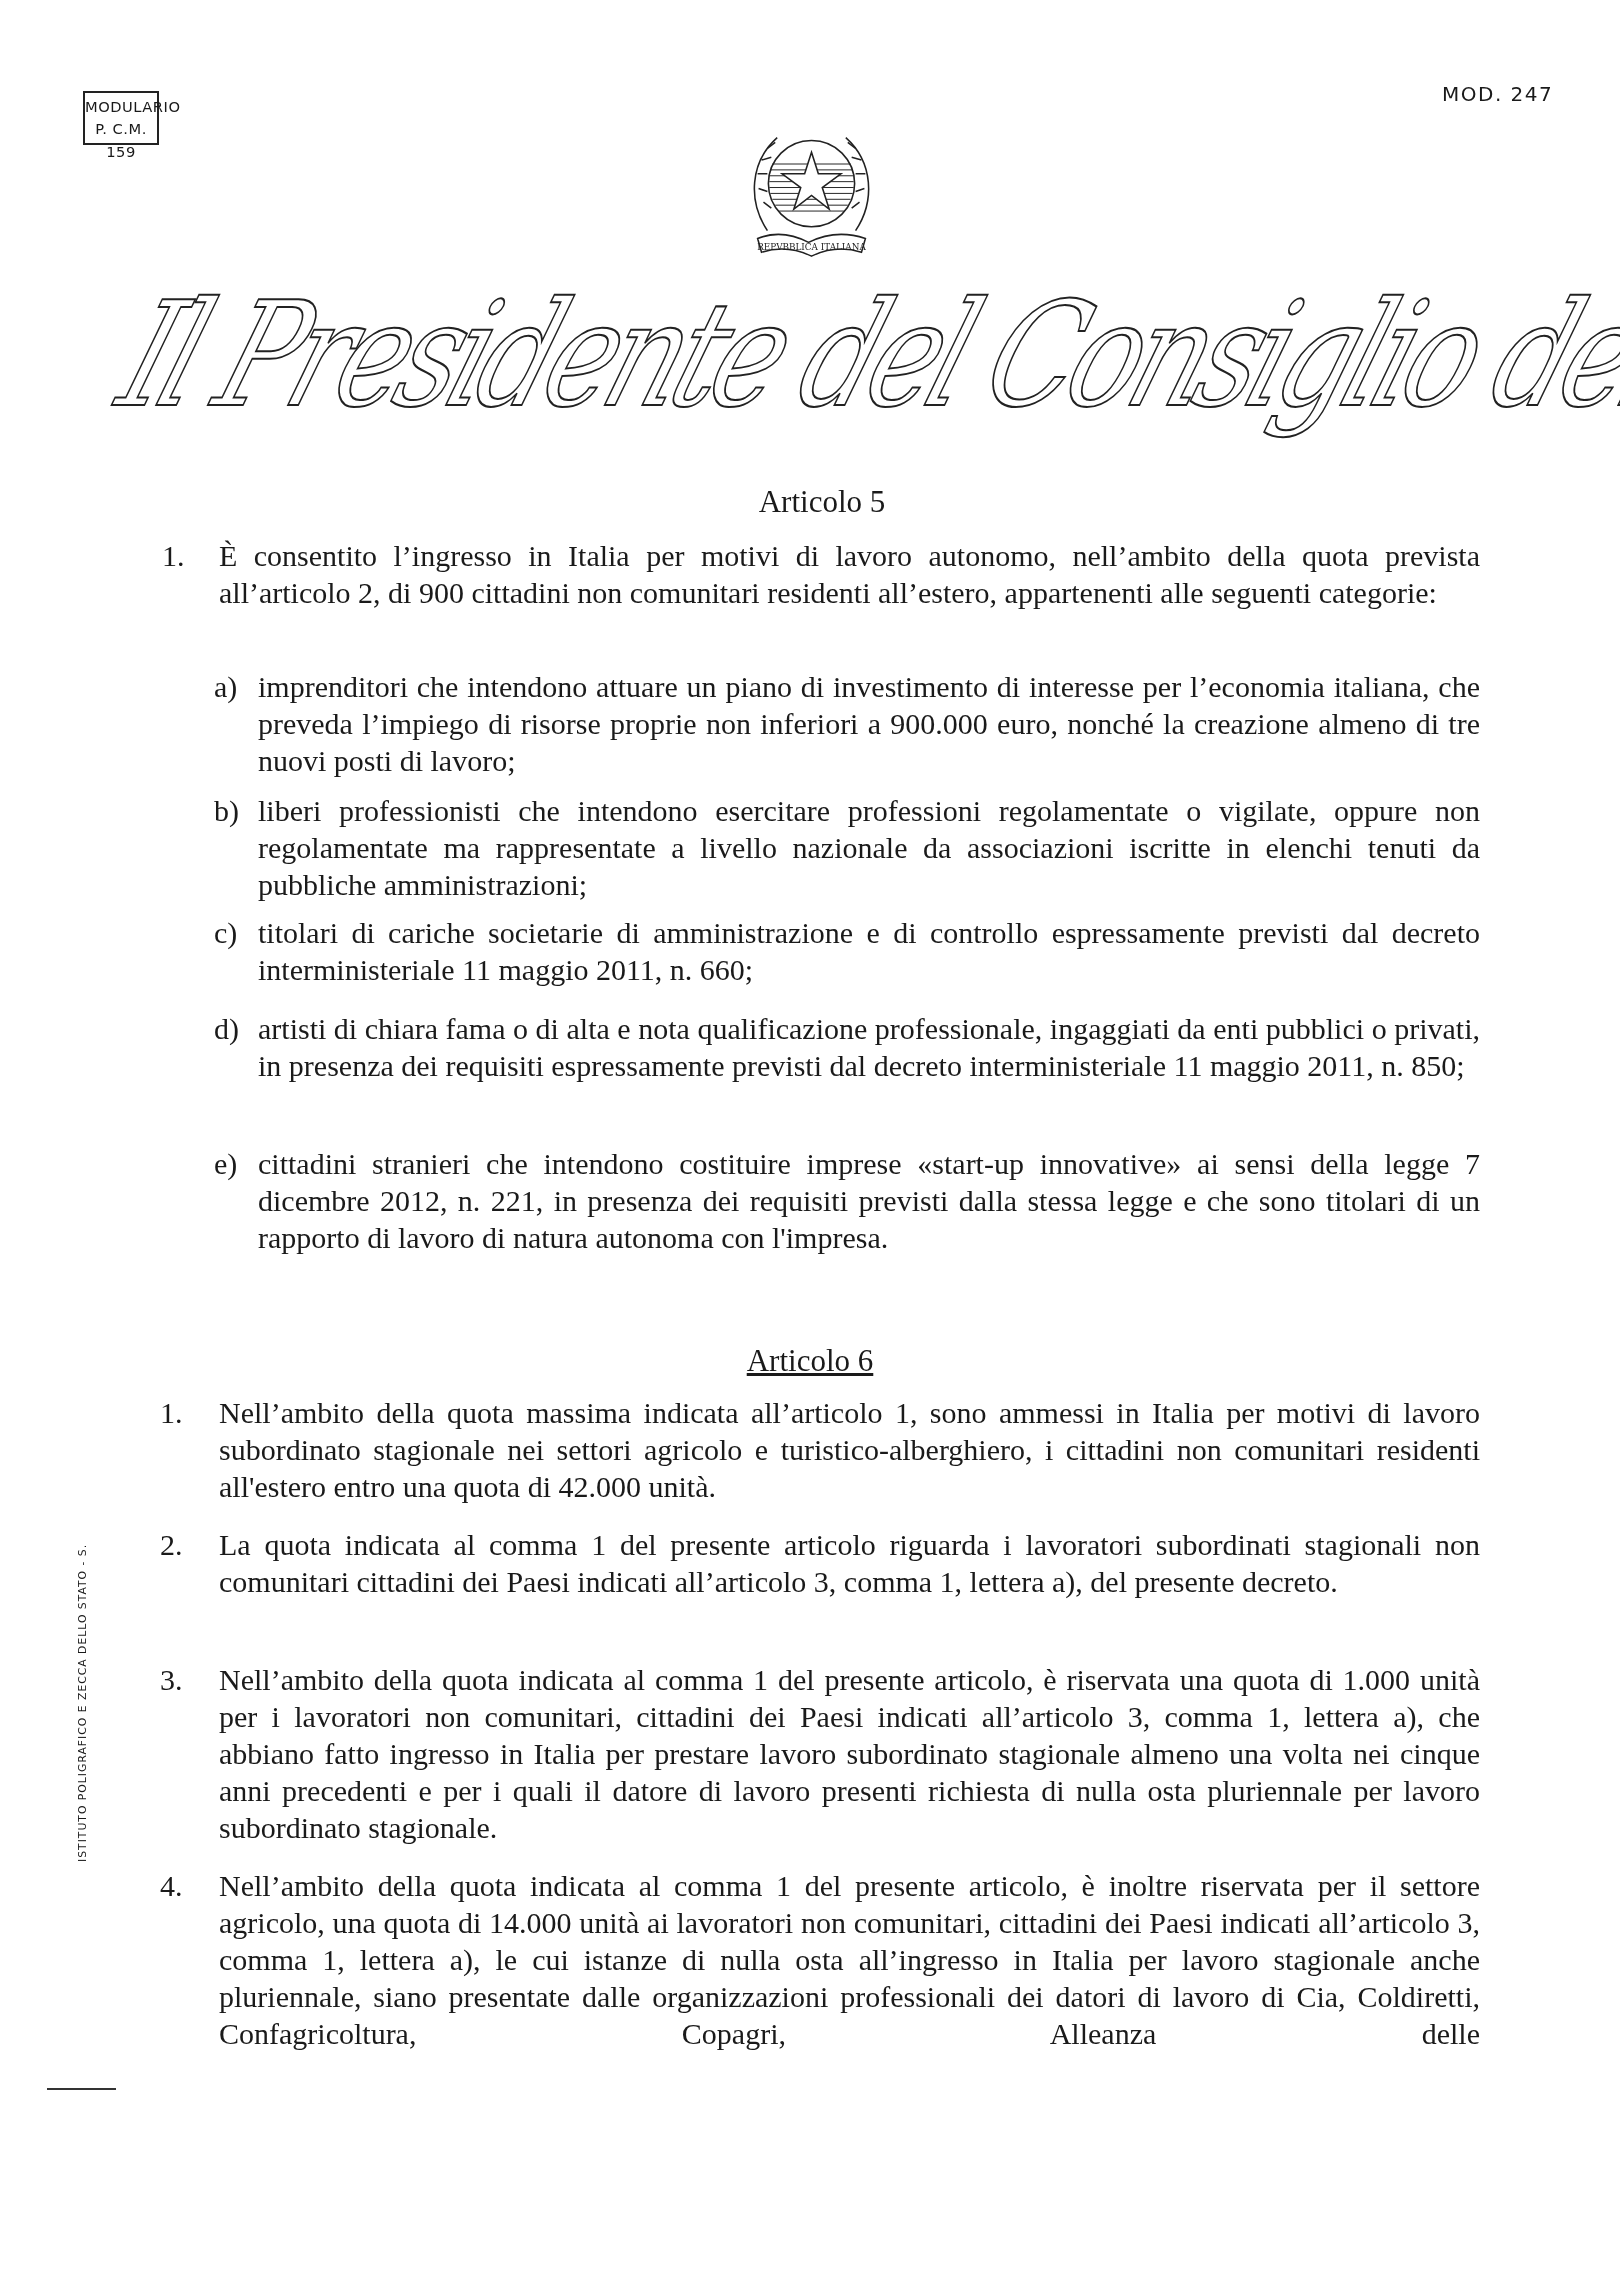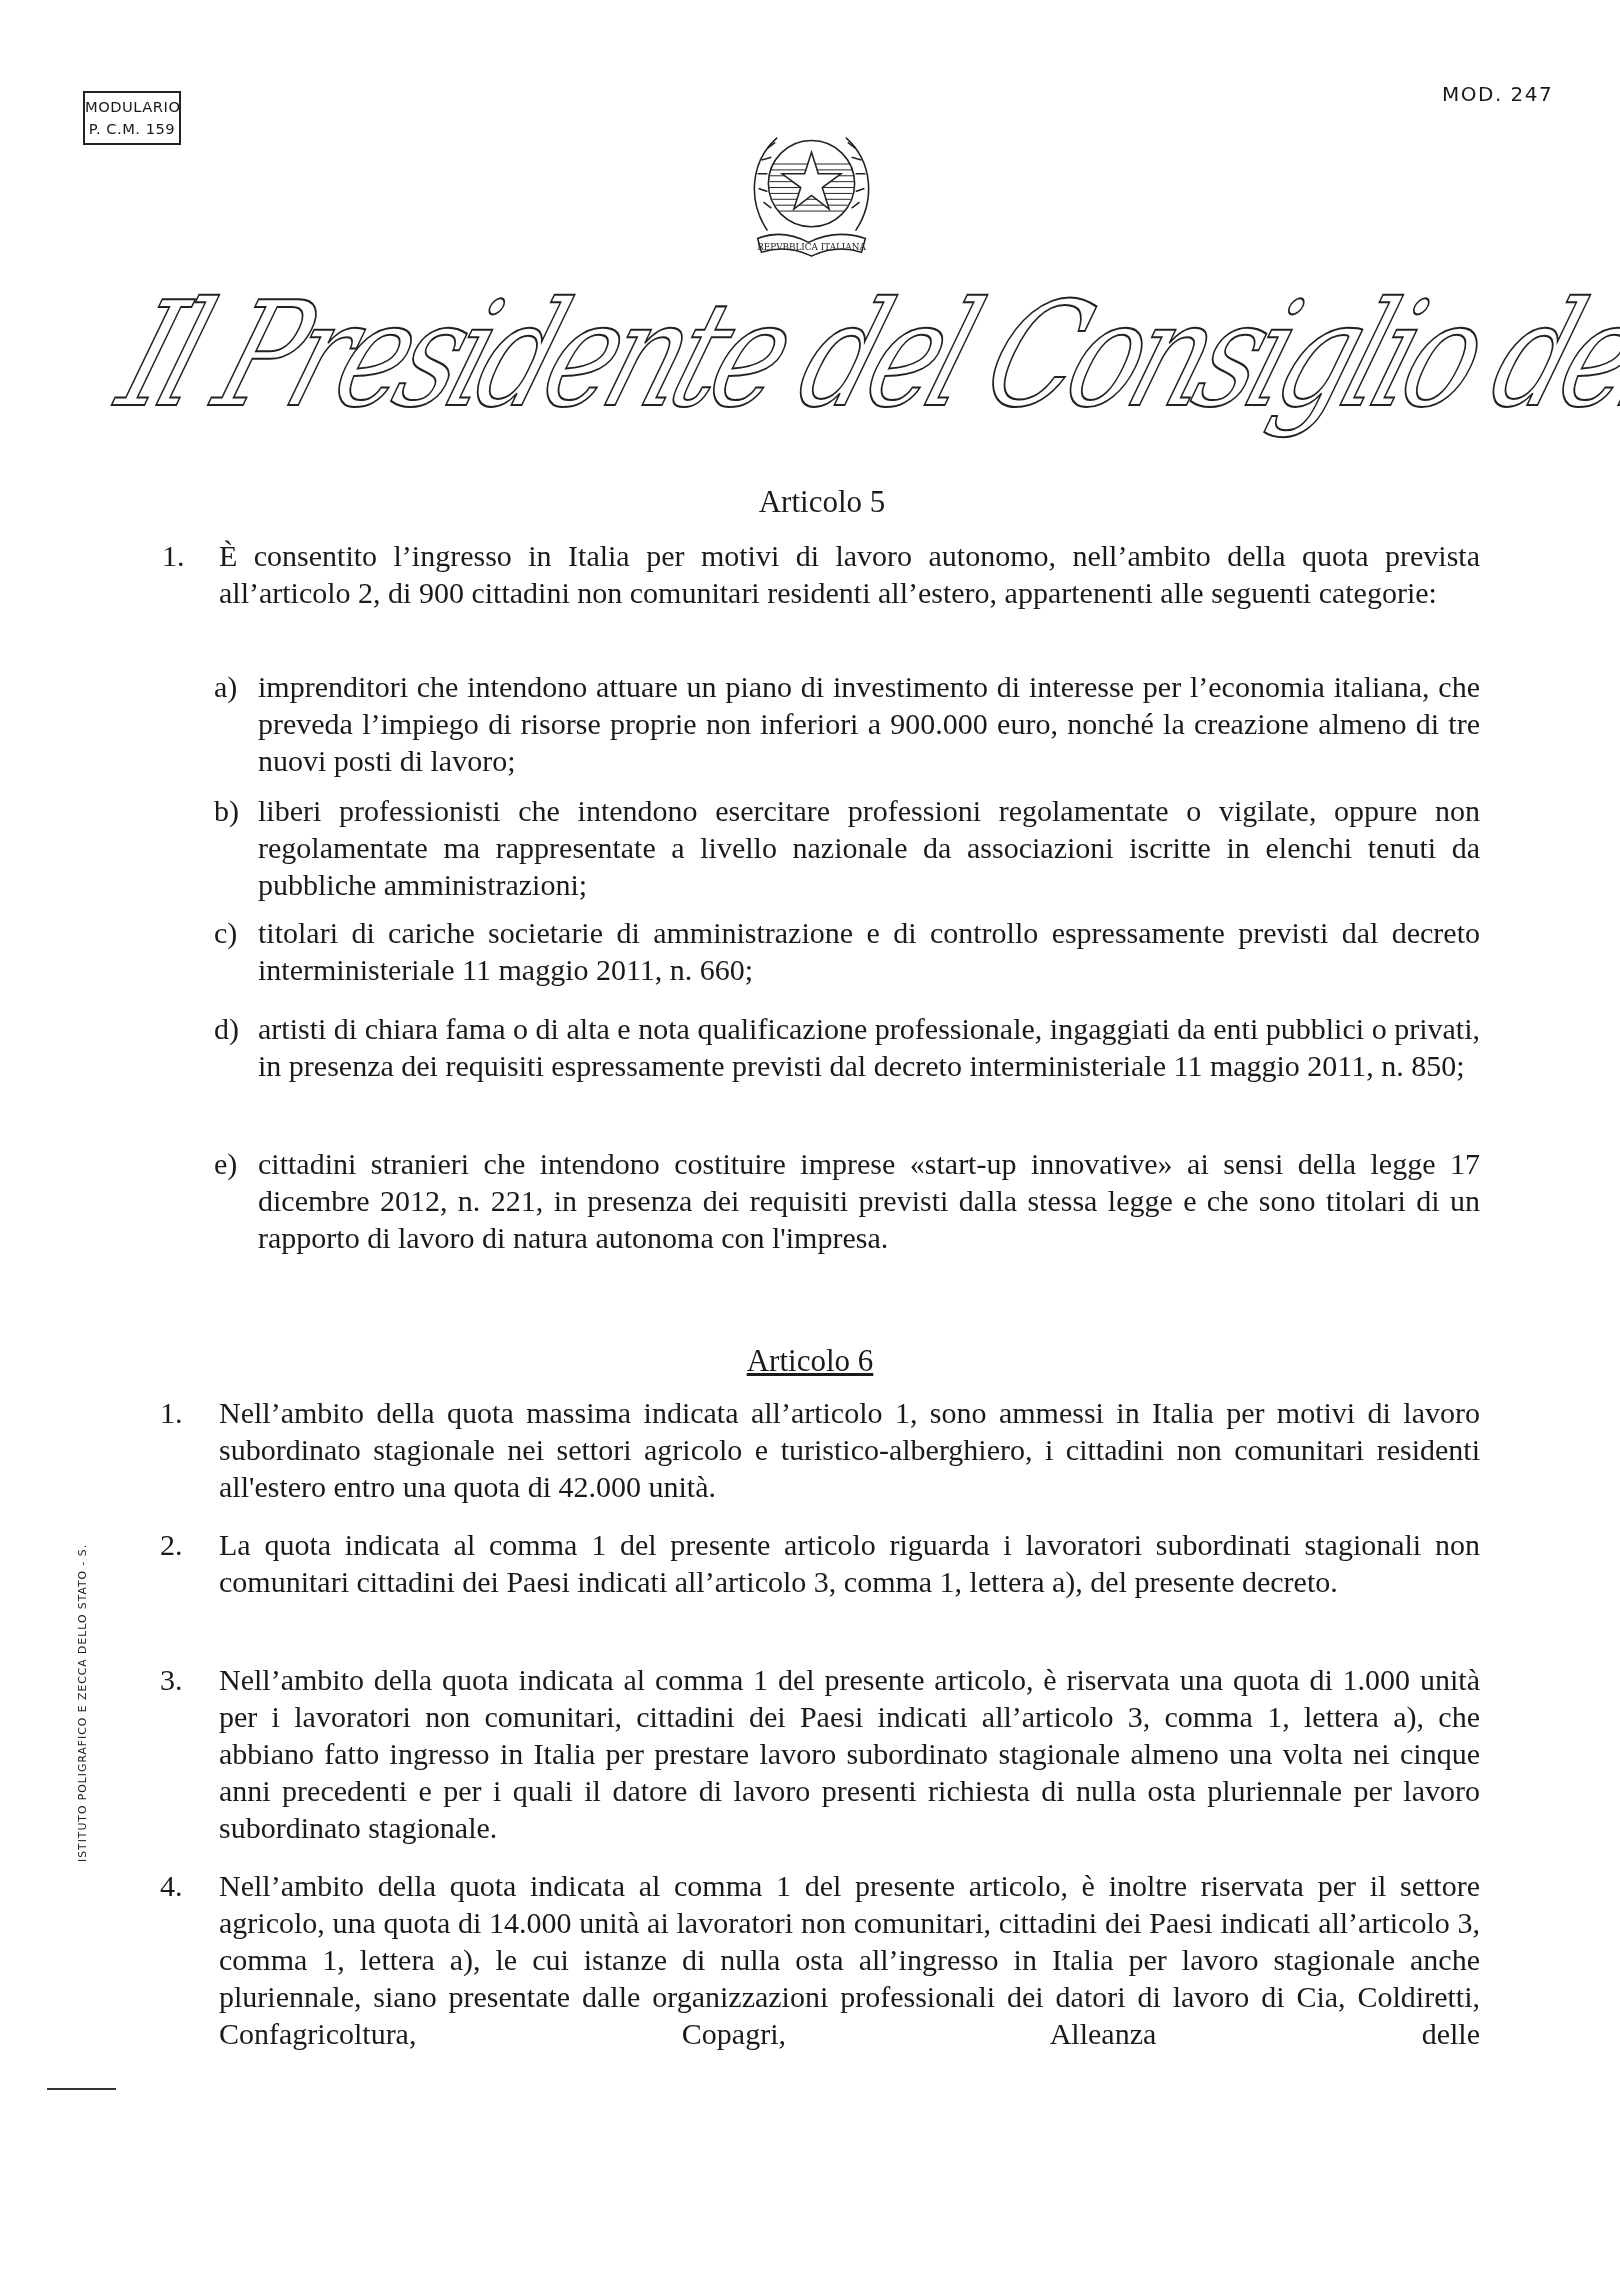--- a/index.html
+++ b/index.html
@@ -1,18 +1,18 @@
 <!DOCTYPE html>
 <html><head>
 <meta charset="utf-8">
 <style>
   html, body { margin: 0; padding: 0; background: #ffffff; }
   body { width: 1620px; height: 2292px; position: relative; overflow: hidden; color: #1a1a1a; }
   .stamp-box {
-    position: absolute; left: 83px; top: 91px; width: 98px; height: 54px;
+    position: absolute; left: 83px; top: 91px; width: 76px; height: 54px;
     border: 2px solid #222; font-family: "DejaVu Sans", sans-serif; font-size: 14.7px;
     line-height: 22.5px; text-align: center; padding-top: 2.9px; box-sizing: border-box;
     letter-spacing: 0.5px;
   }
   .mod-code {
     position: absolute; left: 1442px; top: 82px; font-family: "DejaVu Sans", sans-serif;
     font-size: 20px; letter-spacing: 1.5px;
   }
   .emblem { position: absolute; left: 738px; top: 113px; width: 147px; height: 152px; }
   .script-title {
@@ -94,21 +94,21 @@
     <span>titolari di cariche societarie di amministrazione e di controllo espressamente previsti dal decreto interministeriale 11 maggio 2011, n. 660;</span>
   </div>
 
   <div class="item" style="left:258px; top:1010px; width:1222px;">
     <span class="lbl">d)</span>
     <span>artisti di chiara fama o di alta e nota qualificazione professionale, ingaggiati da enti pubblici o privati, in presenza dei requisiti espressamente previsti dal decreto interministeriale 11 maggio 2011, n. 850;</span>
   </div>
 
   <div class="item" style="left:258px; top:1145px; width:1222px;">
     <span class="lbl">e)</span>
-    <span>cittadini stranieri che intendono costituire imprese «start-up innovative» ai sensi della legge 17 dicembre 2012, n. 221, in presenza dei requisiti previsti dalla stessa legge e che sono titolari di un rapporto di lavoro di natura autonoma con l'impresa.</span>
+    <span>cittadini stranieri che intendono costituire imprese «start-up innovative» ai sensi della legge 7 dicembre 2012, n. 221, in presenza dei requisiti previsti dalla stessa legge e che sono titolari di un rapporto di lavoro di natura autonoma con l'impresa.</span>
   </div>
 
   <div class="art-title" style="top:1343px;text-decoration:underline;">Articolo 6</div>
 
   <div class="para" style="left:219px; top:1394px; width:1261px;">
     <span class="num">1.</span>
     <span>Nell’ambito della quota massima indicata all’articolo 1, sono ammessi in Italia per motivi di lavoro subordinato stagionale nei settori agricolo e turistico-alberghiero, i cittadini non comunitari residenti all'estero entro una quota di 42.000 unità.</span>
   </div>
 
   <div class="para" style="left:219px; top:1526px; width:1261px;">

